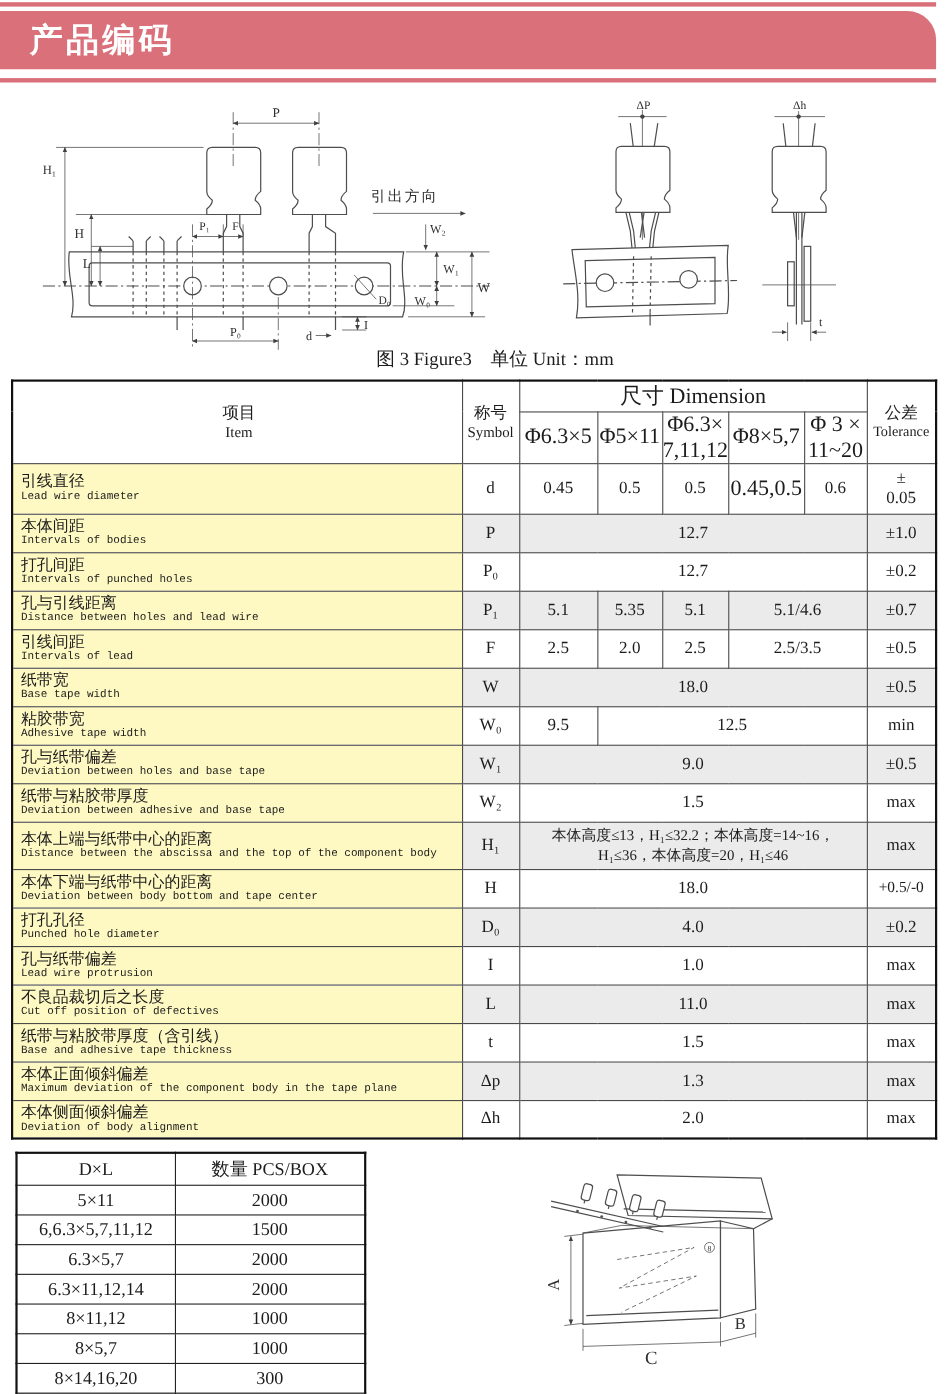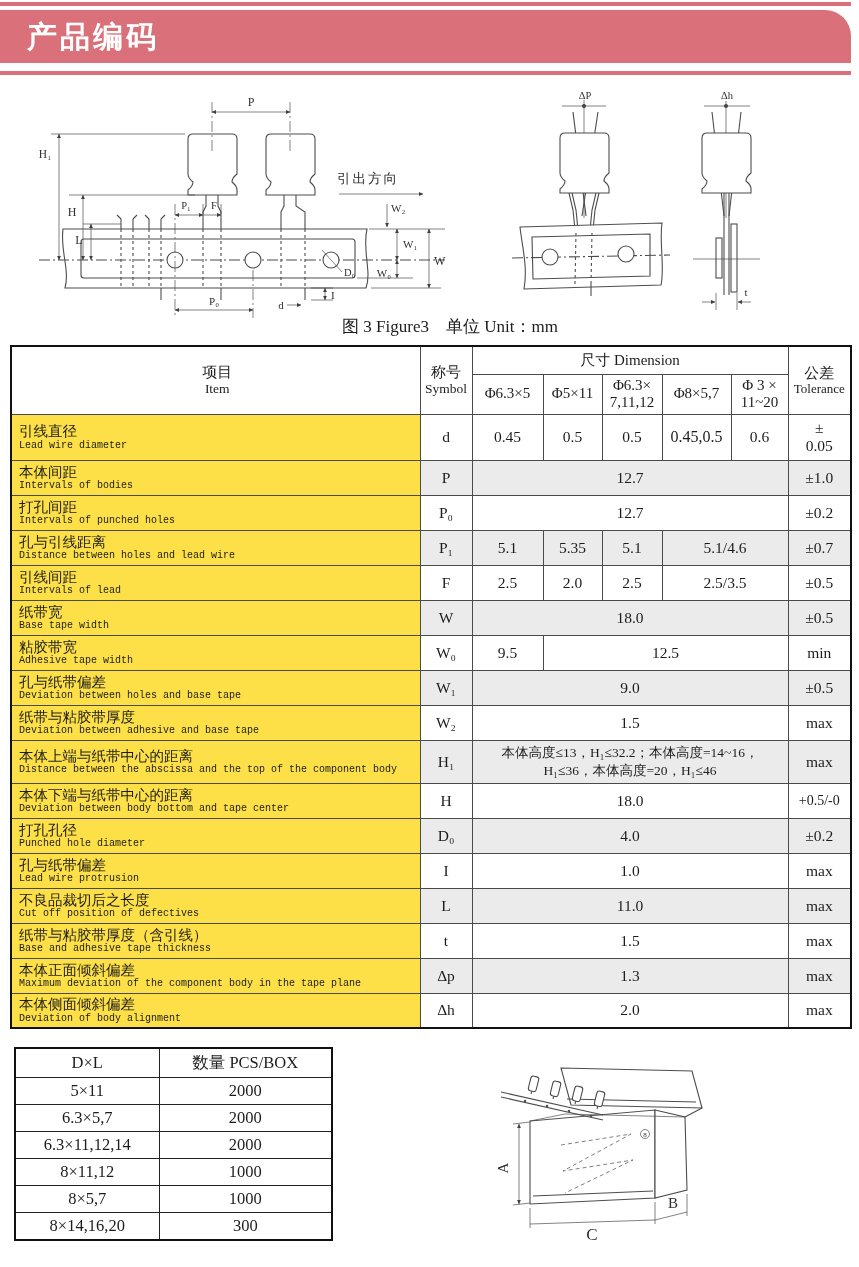--- a/index.html
+++ b/index.html
@@ -26,29 +26,29 @@
   #tape-diagram{position:absolute;left:25px;top:88px;}
   #front-side-diagram{position:absolute;left:488px;top:88px;}
   #box-diagram{position:absolute;left:495px;top:1052px;}
   .caption{position:absolute;left:150px;top:315px;width:600px;text-align:center;font-size:17px;}
   
   table.spec{
     position:absolute;left:10px;top:345px;width:840px;border-collapse:collapse;
     table-layout:fixed;border:2px solid #111;
   }
   table.spec td,table.spec th{border:1px solid #4a4a4a;padding:0;font-weight:normal;overflow:hidden;}
-  .spec .item{background:#fde047;text-align:left;padding:1px 4px 1px 7px;}
+  .spec .item{background:#fef9c3;text-align:left;padding:1px 4px 1px 7px;}
   .spec .zh{font-size:14.5px;line-height:1.15;white-space:nowrap;}
   .spec .en{font-size:10px;line-height:1.12;white-space:nowrap;font-family:Liberation Mono, monospace;}
   .spec .sym,.spec .val,.spec .tol{text-align:center;font-size:15.5px;}
   .spec tr.shade .sym,.spec tr.shade .val,.spec tr.shade .tol{background:#ebebeb;}
   .spec .hline{display:block;text-align:center;}
   .spec th .zh2{display:block;font-size:15px;line-height:1.2;text-align:center;}
   .spec th .en2{display:block;font-size:13.5px;line-height:1.15;text-align:center;}
-  .spec th .dim{display:block;font-size:15px;line-height:1.15;}
+  .spec th .dim{display:block;font-size:20px;line-height:1.15;}
   .spec .val.small{font-size:13.5px;line-height:1.3;}
   
   table.pcs{
     position:absolute;left:14px;top:1047px;width:317px;border-collapse:collapse;
     table-layout:fixed;border:2px solid #111;
   }
   table.pcs th,table.pcs td{
     border:1px solid #222;text-align:center;font-size:16.5px;font-weight:normal;
     height:26px;padding:0;white-space:nowrap;
   }
@@ -282,21 +282,21 @@
 
   <tr style="height:46px">
     <td class="item">
           <div class="zh">引线直径</div>
           <div class="en">Lead wire diameter</div>
         </td>
     <td class="sym">d</td>
     <td class="val">0.45</td>
     <td class="val">0.5</td>
     <td class="val">0.5</td>
-    <td class="val" style="font-size:16px">0.45,0.5</td>
+    <td class="val" style="font-size:20px">0.45,0.5</td>
     <td class="val">0.6</td>
     <td class="tol">
           <span class="hline">±</span>
           <span class="hline">0.05</span>
         </td>
   </tr>
   <tr style="height:35px" class="shade">
     <td class="item">
           <div class="zh">本体间距</div>
           <div class="en">Intervals of bodies</div>
@@ -459,20 +459,24 @@
       <col style="width:173px">
     </colgroup>
   <tbody>
       <tr>
     <th>D×L</th>
     <th>数量 PCS/BOX</th>
   </tr>
   <tr>
         <td>5×11</td>
         <td>2000</td>
+      </tr>
+  <tr>
+        <td>6,6.3×5,7,11,12</td>
+        <td>1500</td>
       </tr>
   <tr>
         <td>6.3×5,7</td>
         <td>2000</td>
       </tr>
   <tr>
         <td>6.3×11,12,14</td>
         <td>2000</td>
       </tr>
   <tr>

